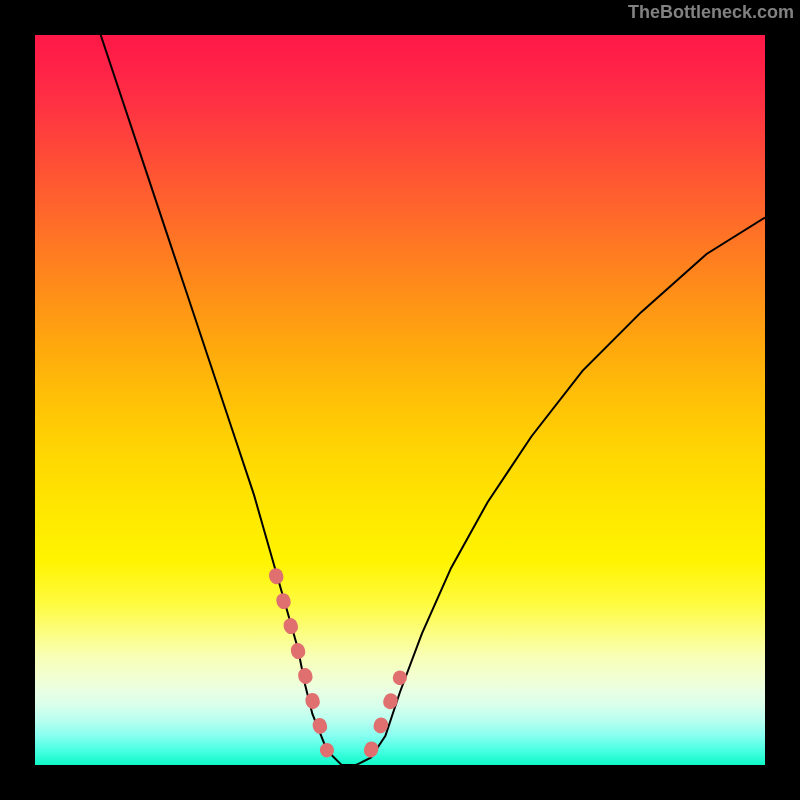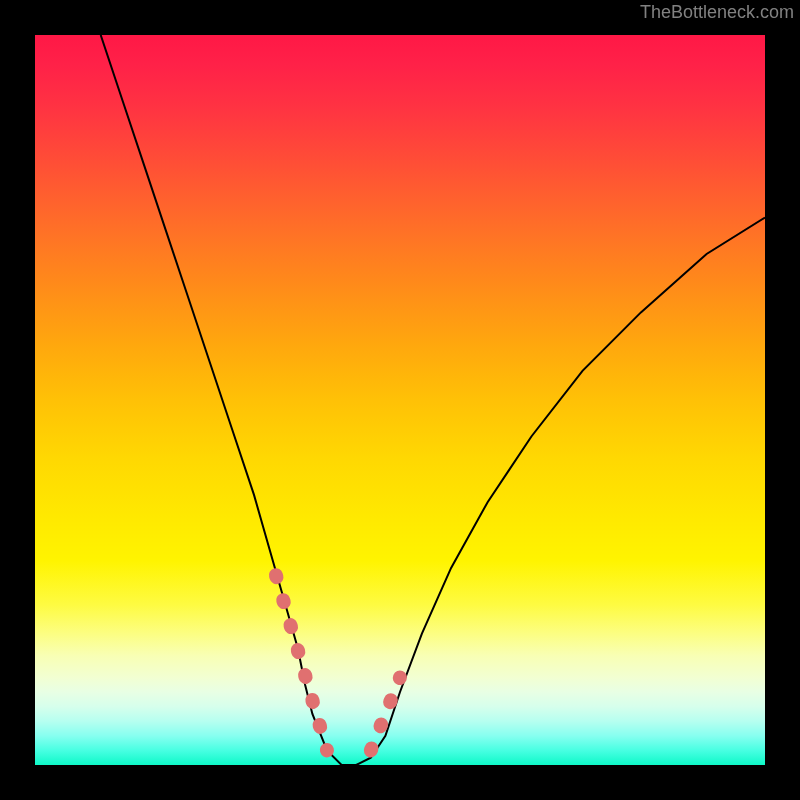--- a/index.html
+++ b/index.html
@@ -16,21 +16,21 @@
     left: 35px;
     top: 35px;
     width: 730px;
     height: 730px;
   }
   .watermark {
     position: absolute;
     top: 2px;
     right: 6px;
     font-size: 18px;
-    font-weight: 400;
+    font-weight: 700;
     color: #818181;
     z-index: 10;
   }
   svg.curve {
     position: absolute;
     left: 0;
     top: 0;
     width: 730px;
     height: 730px;
     z-index: 5;

